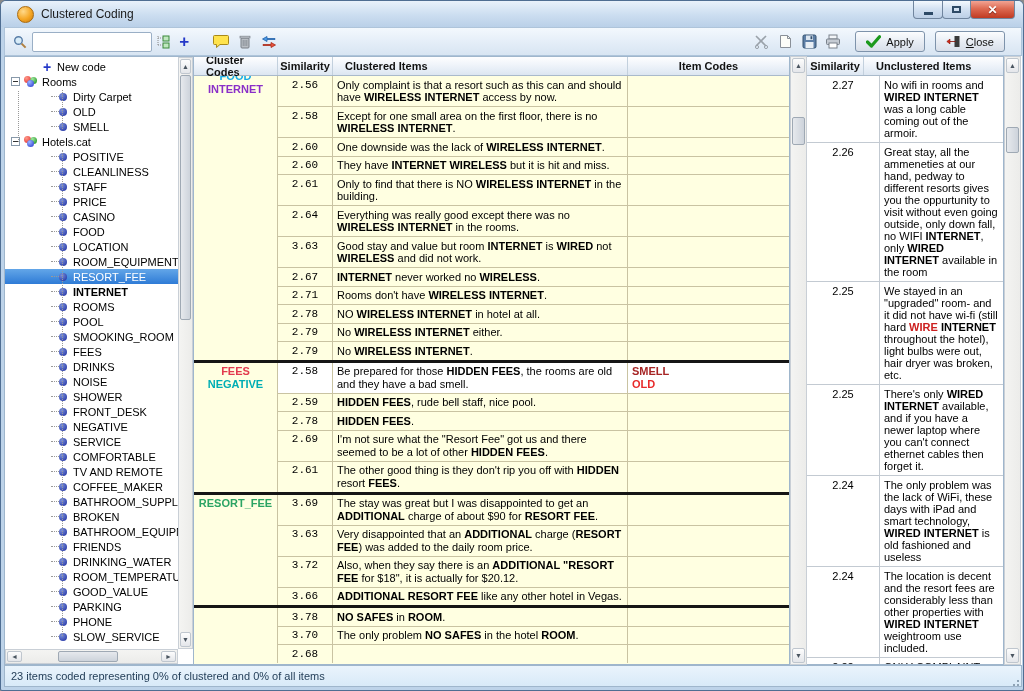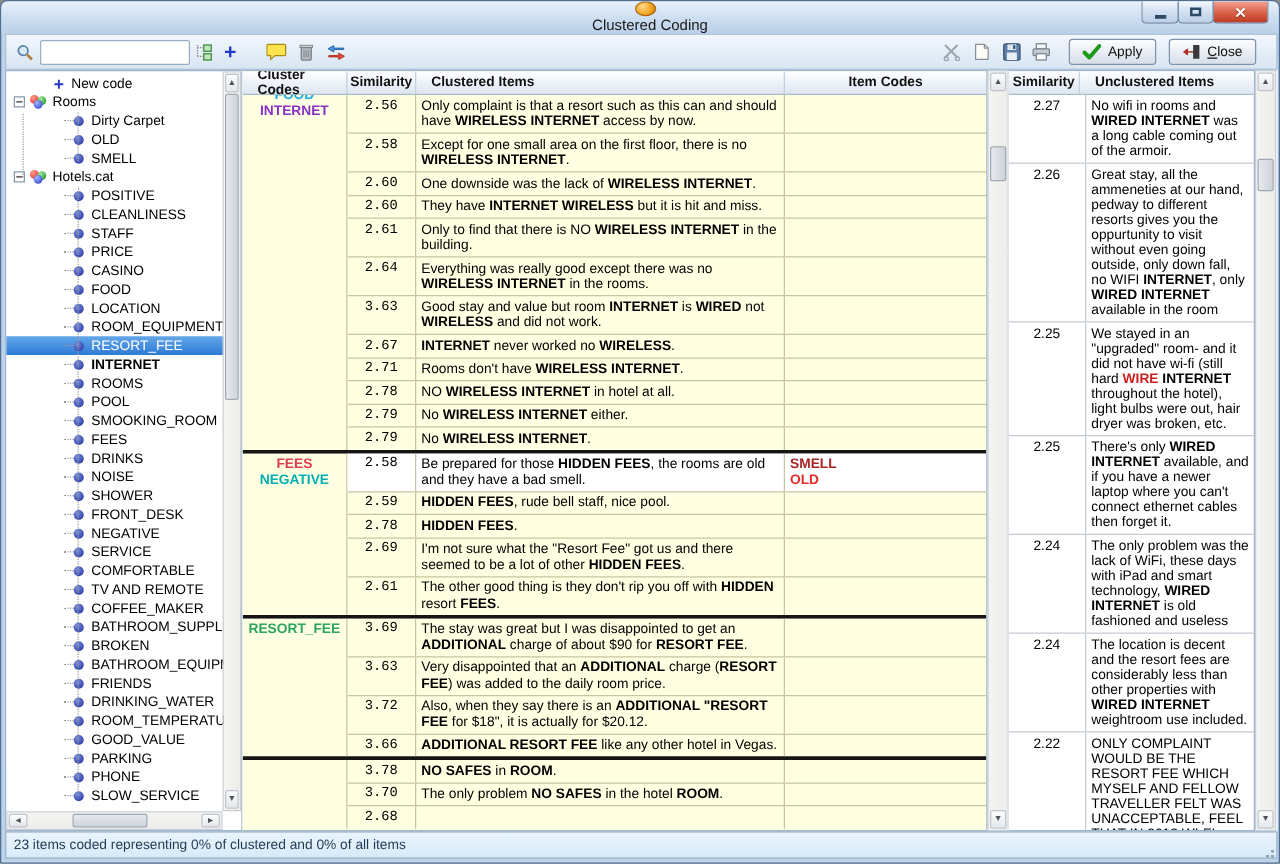--- a/index.html
+++ b/index.html
@@ -1,19 +1,19 @@
 <!DOCTYPE html>
 <html><head>
 <meta charset="utf-8">
 <style>
   html,body{margin:0;padding:0;}
   body{font-family:"Liberation Sans",sans-serif;font-size:11px;background:#8a8a8a;-webkit-font-smoothing:antialiased;}
   .window{position:relative;width:1024px;height:691px;box-sizing:border-box;background:linear-gradient(#D6E5F5,#BID0E8,#B5CCE4);background-color:#BDD3E9;border:1px solid #4F6E92;border-radius:6px 6px 2px 2px;overflow:hidden;}
   
-  .titlebar{position:absolute;left:0;top:0;right:0;height:26px;display:flex;align-items:center;padding-left:16px;background:linear-gradient(#E9F2FB,#CBDDF0 55%,#BAD0E8);flex-direction:column;}
+  .titlebar{position:absolute;left:0;top:0;right:0;height:26px;display:flex;align-items:center;padding-left:16px;background:linear-gradient(#E9F2FB,#CBDDF0 55%,#BAD0E8);}
   .app-icon{width:15px;height:15px;border-radius:50%;background:radial-gradient(circle at 35% 30%,#FFD98A,#F5A623 55%,#C87A10);border:1px solid #A8690E;margin-right:7px;}
   .title-text{font-size:12px;color:#1b1b1b;}
   .winbtns{position:absolute;right:8px;top:0;display:flex;}
   .winbtn{height:18px;box-sizing:border-box;border:1px solid #70859E;border-top:none;border-radius:0 0 4px 4px;display:flex;align-items:center;justify-content:center;margin-left:-1px;background:linear-gradient(#F4F9FE,#D4E2F2 45%,#BCCFE6);}
   .winbtn.min{width:30px;}
   .winbtn.max{width:29px;}
   .winbtn.cls{width:45px;background:linear-gradient(#F2A493,#DD6A52 45%,#C03A22);}
   .glyph-min{width:9px;height:3px;background:#2E4A66;margin-top:7px;}
   .glyph-max{width:9px;height:7px;border:2px solid #2E4A66;box-sizing:border-box;}
   .glyph-cls{color:#fff;font-weight:bold;font-size:12px;line-height:12px;text-shadow:0 1px 1px #7a1d10;}
@@ -73,21 +73,21 @@
   .mrow:last-child{border-bottom:none;}
   .mrow.hl{background:#fff;}
   .msim{width:55px;flex:none;box-sizing:border-box;border-right:1px solid #C9C3A2;text-align:center;padding:2.5px 2px;line-height:12.5px;font-family:Liberation Mono, monospace;}
   .mtext{width:295px;flex:none;box-sizing:border-box;border-right:1px solid #C9C3A2;padding:2.5px 4px;line-height:12.5px;}
   .mcodes{flex:1;box-sizing:border-box;padding:2.5px 4px;line-height:12.5px;font-weight:bold;}
   .mcodes div{white-space:nowrap;}
   
   .right-panel{position:relative;width:197px;box-sizing:border-box;border:1px solid #9FB6CC;border-left:none;background:#fff;overflow:hidden;}
   .rt-body{position:absolute;left:0;top:19px;right:0;bottom:0;overflow:hidden;}
   .rrow{display:flex;border-bottom:1px solid #C3CAD2;}
-  .rsim{width:62px;flex:none;box-sizing:border-box;border-right:1px solid #C3CAD2;text-align:center;padding:3px 2px;line-height:12px;}
+  .rsim{width:73px;flex:none;box-sizing:border-box;border-right:1px solid #C3CAD2;text-align:center;padding:3px 2px;line-height:12px;}
   .rtext{flex:1;box-sizing:border-box;padding:3px 4px;line-height:12px;}
   b{font-weight:bold;}
   
   .statusbar{position:absolute;left:3px;bottom:3px;width:1018px;height:22px;box-sizing:border-box;background:linear-gradient(#EAF4FC,#D8EAF8);border:1px solid #9FB6CC;display:flex;align-items:center;padding:0 6px;color:#1F3A54;}
   .grip{position:absolute;right:2px;bottom:2px;width:12px;height:12px;background:
     radial-gradient(circle at 9px 9px,#8FA3B5 1px,transparent 1.4px),
     radial-gradient(circle at 5px 9px,#8FA3B5 1px,transparent 1.4px),
     radial-gradient(circle at 9px 5px,#8FA3B5 1px,transparent 1.4px);}
   svg{display:block;}
 </style>

